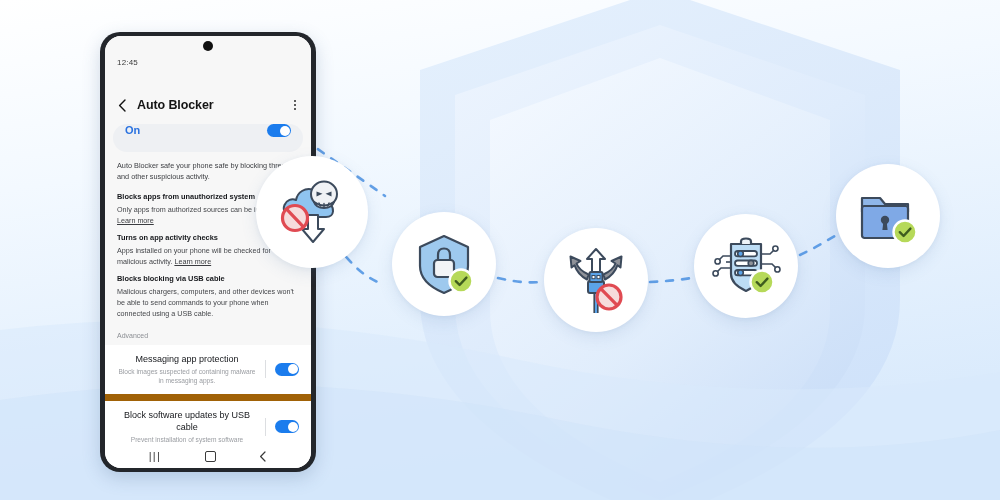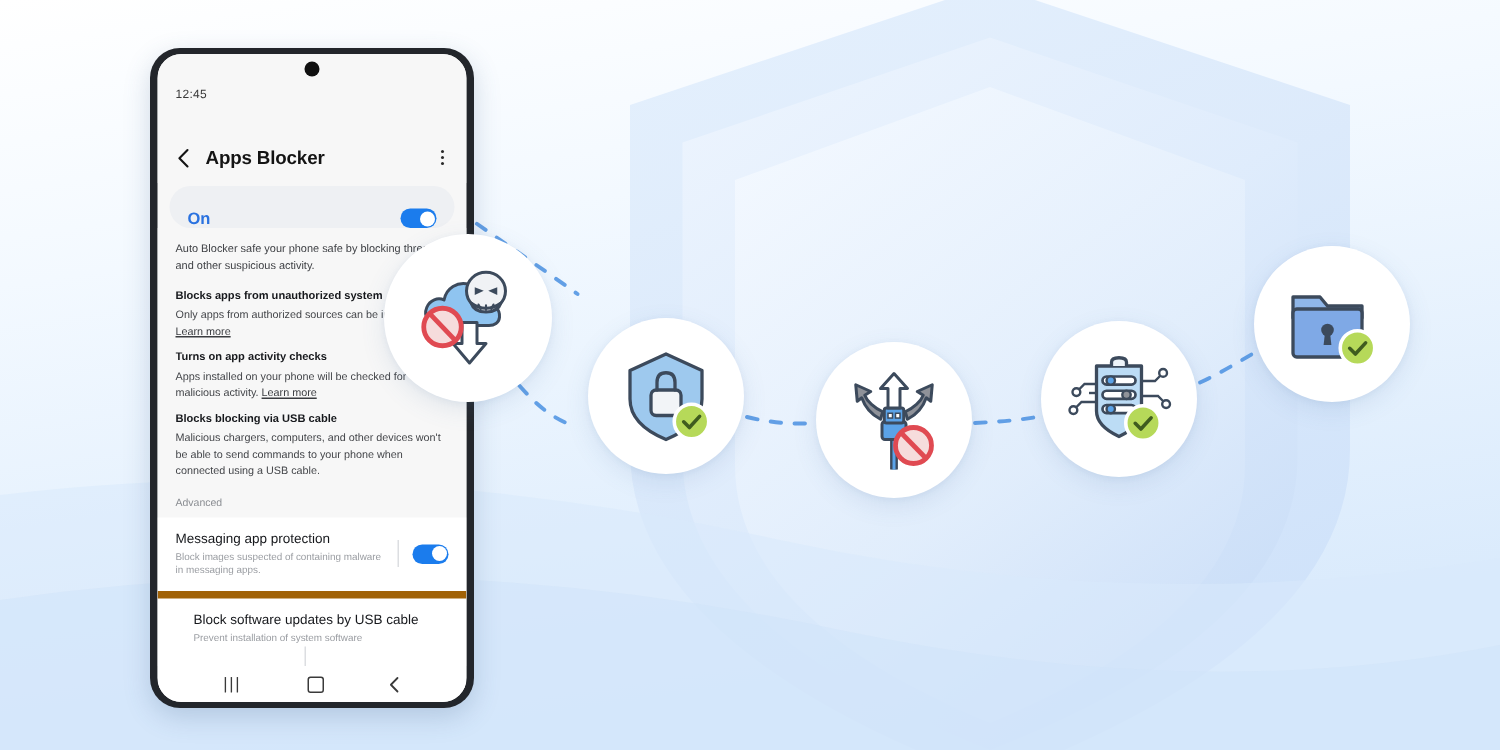--- a/index.html
+++ b/index.html
@@ -117,21 +117,21 @@
     background: #2a2a2a; display: block;
   }
 
   .master-row {
     flex: none;
     margin: 2px 8px 0 8px;
     height: 28px;
     background: #eef0f3;
     border-radius: 14px;
     display: flex;
-    align-items: flex-end;
+    align-items: flex-start;
     padding: 0 12px;
     justify-content: space-between;
   }
   .master-label {
     font-size: 11px;
     font-weight: bold;
     color: #2a72e0;
   }
 
   .toggle {
@@ -188,22 +188,22 @@
     color: #8b8e93;
     padding: 12px 12px 6px 12px;
   }
   .adv-section { background: #ffffff; }
   .adv-item {
     display: flex;
     align-items: center;
     padding: 8px 12px 8px 12px;
     position: relative;
   }
-  .adv-item + .adv-item { border-top: 5px solid #a16207; flex-direction: column; }
-  .adv-texts { flex: 1; padding-right: 8px; }
+  .adv-item + .adv-item { border-top: 7px solid #a16207; }
+  .adv-texts { flex: 1; padding-right: 8px; text-align: center; }
   .adv-title {
     font-size: 9px;
     color: #16181c;
     line-height: 1.35;
   }
   .adv-sub {
     font-size: 6.6px;
     color: #9a9da2;
     line-height: 1.45;
     margin-top: 2px;
@@ -306,21 +306,21 @@
         <span class="status-time">12:45</span>
         <span class="punch-hole"></span>
       </div>
 
       <div class="app-bar">
         <span class="back-chevron">
           <svg width="9" height="13" viewBox="0 0 9 13" aria-hidden="true">
             <path d="M7 1 L1.6 6.5 L7 12" fill="none" stroke="#141414" stroke-width="1.4" stroke-linecap="round" stroke-linejoin="round"></path>
           </svg>
         </span>
-        <span class="app-title">Apps Blocker</span>
+        <span class="app-title">Auto Blocker</span>
         <span class="kebab">
           <i></i>
             <i></i>
             <i></i>
         </span>
       </div>
 
       <div class="master-row">
         <span class="master-label">On</span>
         <span class="toggle">

